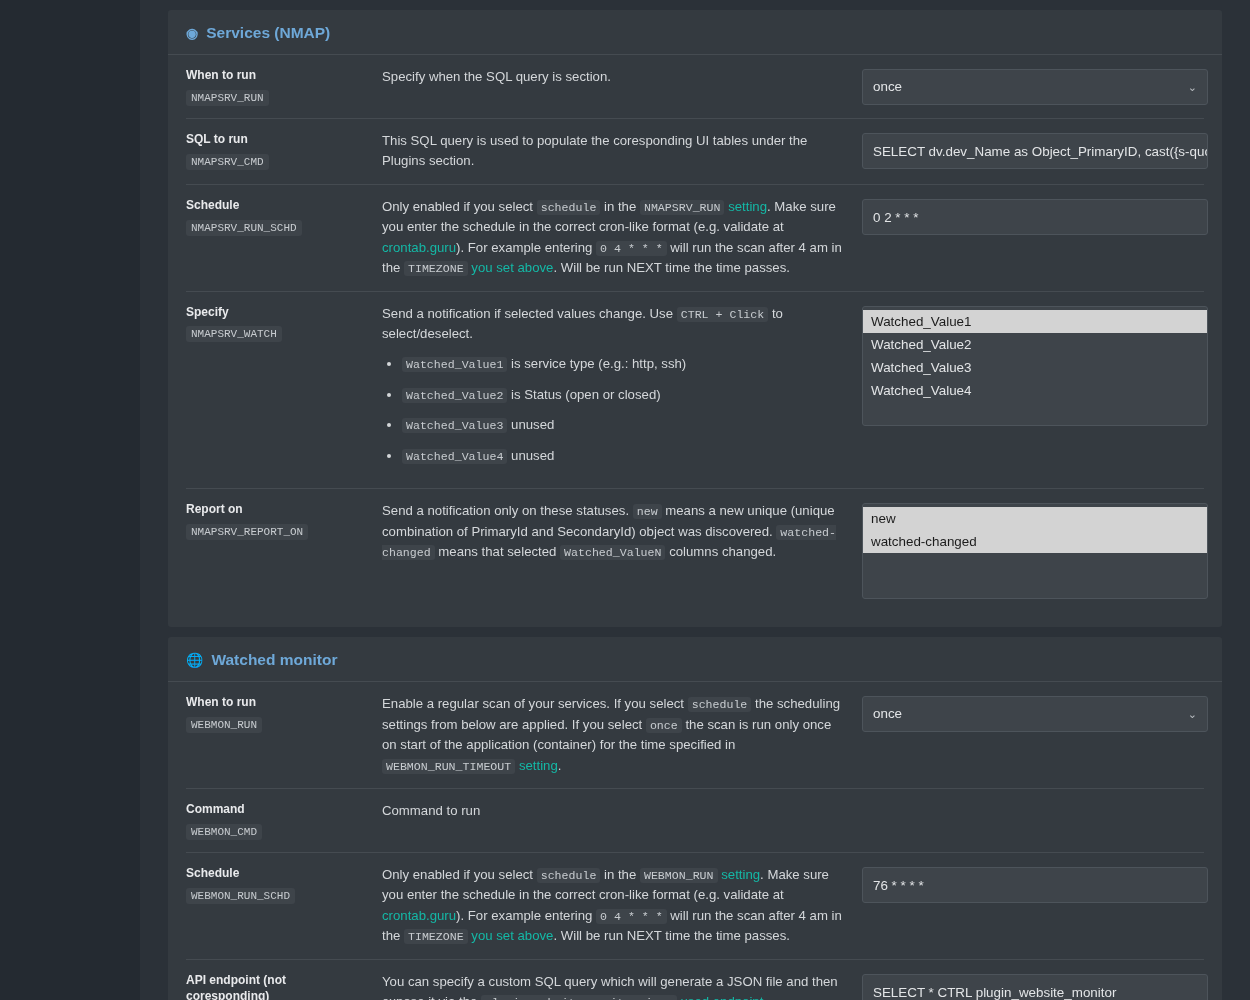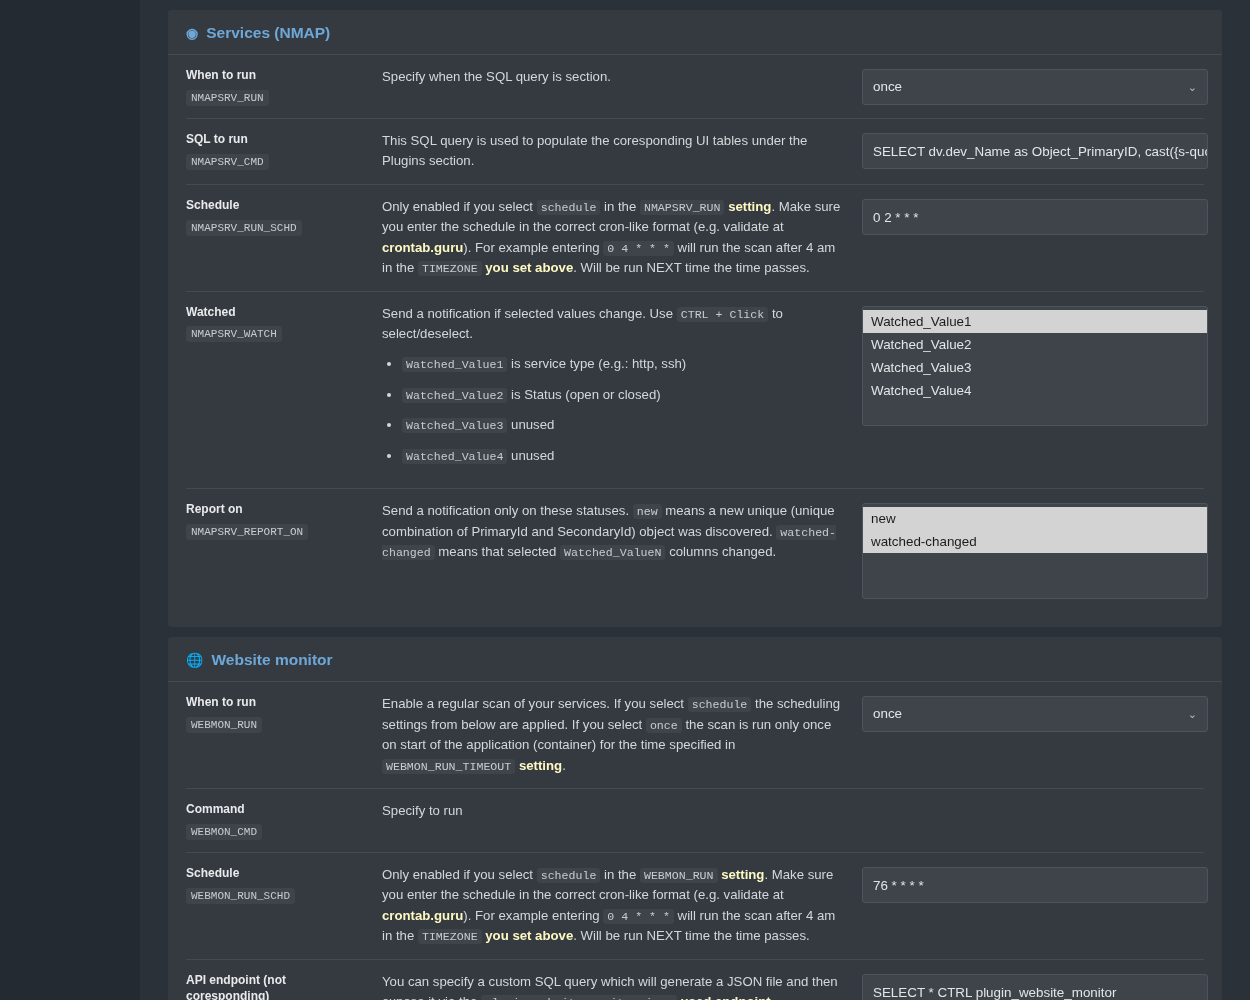--- a/index.html
+++ b/index.html
@@ -75,21 +75,21 @@
   }
   .col-ctl { flex: 1 1 auto; padding-top: 2px; }
   code.inline {
     font-family: "Liberation Mono", monospace;
     font-size: 11.6px;
     color: #c8ccd0;
     background: #3e444a;
     padding: 1px 4px;
     border-radius: 3px;
   }
-  a.lnk { color: #fef9c3; text-decoration: none; font-weight: bold; }
+  a.lnk { color: #14b8a6; text-decoration: none; }
   ul.bullets { margin: 6px 0 0 0; padding-left: 20px; }
   ul.bullets li { margin: 10px 0; font-size: 13.2px; color: #d4d7da; }
 
   .select, .textinput {
     width: 346px;
     background: #3e444a;
     border: 1px solid #4d545b;
     border-radius: 3px;
     color: #e3e5e7;
     font-size: 13.4px;
@@ -151,21 +151,21 @@
             </div>
           </div>
           <div class="row">
             <div class="col-label"><div class="lbl">Schedule</div><span class="code-key">NMAPSRV_RUN_SCHD</span></div>
             <div class="col-desc">Only enabled if you select <code class="inline">schedule</code> in the <code class="inline">NMAPSRV_RUN</code> <a class="lnk" href="#">setting</a>. Make sure you enter the schedule in the correct cron-like format (e.g. validate at <a class="lnk" href="#">crontab.guru</a>). For example entering <code class="inline">0 4 * * *</code> will run the scan after 4 am in the <code class="inline">TIMEZONE</code> <a class="lnk" href="#">you set above</a>. Will be run NEXT time the time passes.</div>
             <div class="col-ctl">
               <div class="textinput wide">0 2 * * *</div>
             </div>
           </div>
           <div class="row">
-            <div class="col-label"><div class="lbl">Watched</div><span class="code-key">NMAPSRV_WATCH</span></div>
+            <div class="col-label"><div class="lbl">Specify</div><span class="code-key">NMAPSRV_WATCH</span></div>
             <div class="col-desc">Send a notification if selected values change. Use <code class="inline">CTRL + Click</code> to select/deselect.<ul class="bullets">
                 <li><code class="inline">Watched_Value1</code> is service type (e.g.: http, ssh)</li>
                 <li><code class="inline">Watched_Value2</code> is Status (open or closed)</li>
                 <li><code class="inline">Watched_Value3</code> unused</li>
                 <li><code class="inline">Watched_Value4</code> unused</li>
               </ul></div>
             <div class="col-ctl">
               <div class="multi h1">
                 <div class="opt sel">Watched_Value1</div>
                 <div class="opt">Watched_Value2</div>
@@ -182,36 +182,36 @@
                 <div class="opt sel">new</div>
                 <div class="opt sel">watched-changed</div>
               </div>
             </div>
           </div>
         </div>
       </div>
       <div class="card">
         <div class="card-header">
           <span class="hdr-icon">🌐</span>
-          <span>Website monitor</span>
+          <span>Watched monitor</span>
         </div>
         <div class="card-body">
           <div class="row">
             <div class="col-label"><div class="lbl">When to run</div><span class="code-key">WEBMON_RUN</span></div>
             <div class="col-desc">Enable a regular scan of your services. If you select <code class="inline">schedule</code> the scheduling settings from below are applied. If you select <code class="inline">once</code> the scan is run only once on start of the application (container) for the time specified in <code class="inline">WEBMON_RUN_TIMEOUT</code> <a class="lnk" href="#">setting</a>.</div>
             <div class="col-ctl">
               <div class="select">
                 <span>once</span>
                 <span class="chev">⌄</span>
               </div>
             </div>
           </div>
           <div class="row">
             <div class="col-label"><div class="lbl">Command</div><span class="code-key">WEBMON_CMD</span></div>
-            <div class="col-desc">Specify to run</div>
+            <div class="col-desc">Command to run</div>
           </div>
           <div class="row">
             <div class="col-label"><div class="lbl">Schedule</div><span class="code-key">WEBMON_RUN_SCHD</span></div>
             <div class="col-desc">Only enabled if you select <code class="inline">schedule</code> in the <code class="inline">WEBMON_RUN</code> <a class="lnk" href="#">setting</a>. Make sure you enter the schedule in the correct cron-like format (e.g. validate at <a class="lnk" href="#">crontab.guru</a>). For example entering <code class="inline">0 4 * * *</code> will run the scan after 4 am in the <code class="inline">TIMEZONE</code> <a class="lnk" href="#">you set above</a>. Will be run NEXT time the time passes.</div>
             <div class="col-ctl">
               <div class="textinput wide">76 * * * *</div>
             </div>
           </div>
           <div class="row">
             <div class="col-label"><div class="lbl">API endpoint (not coresponding)</div><span class="code-key">WEBMON_API_SQL</span></div>

